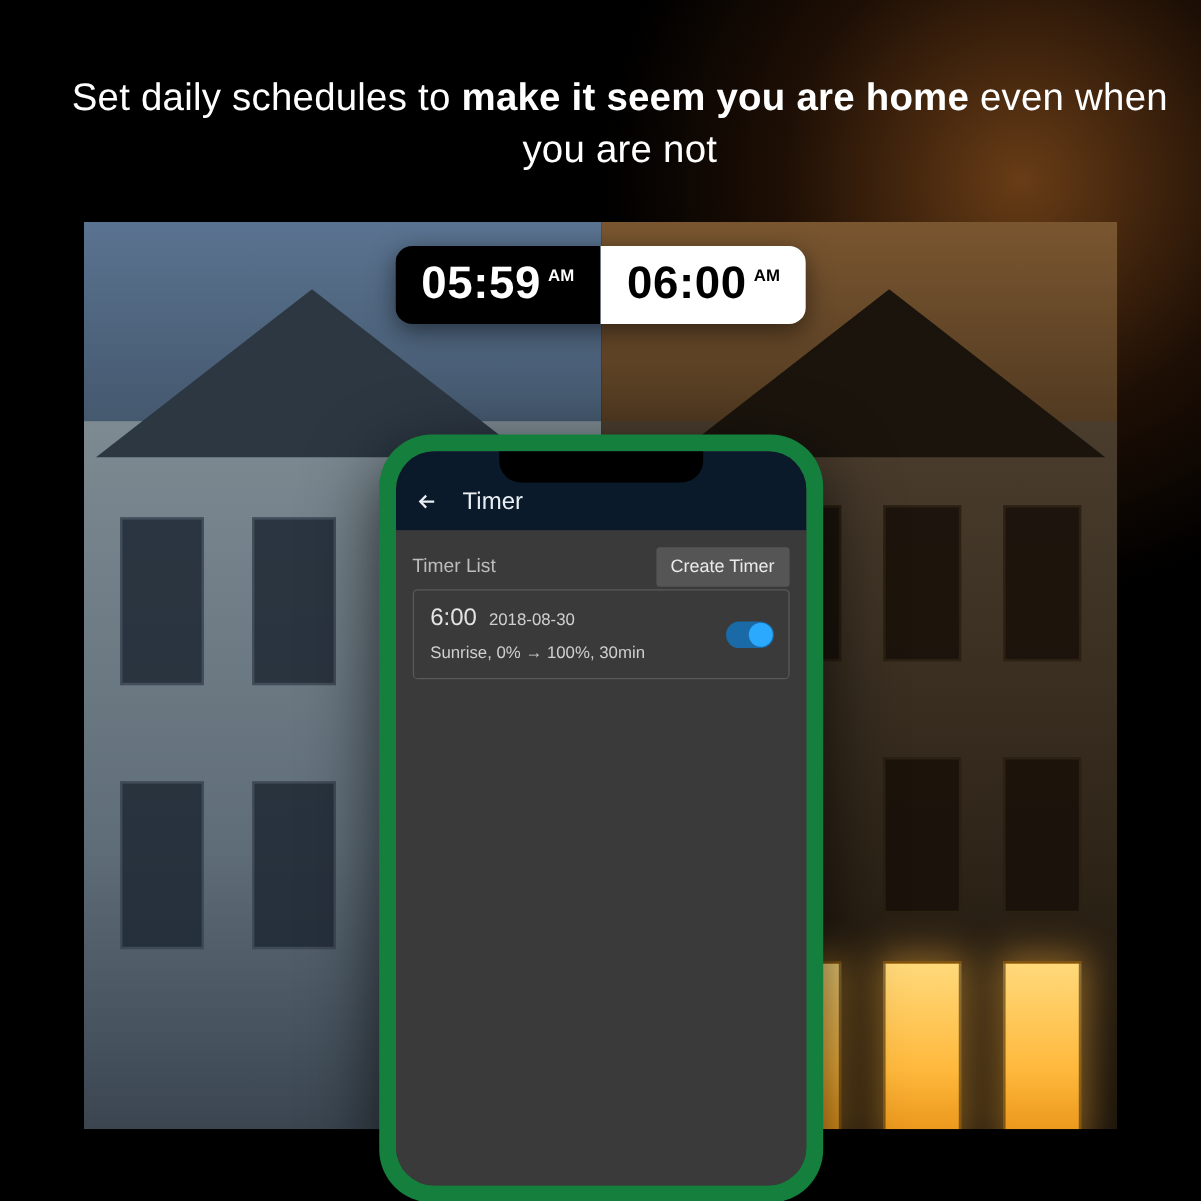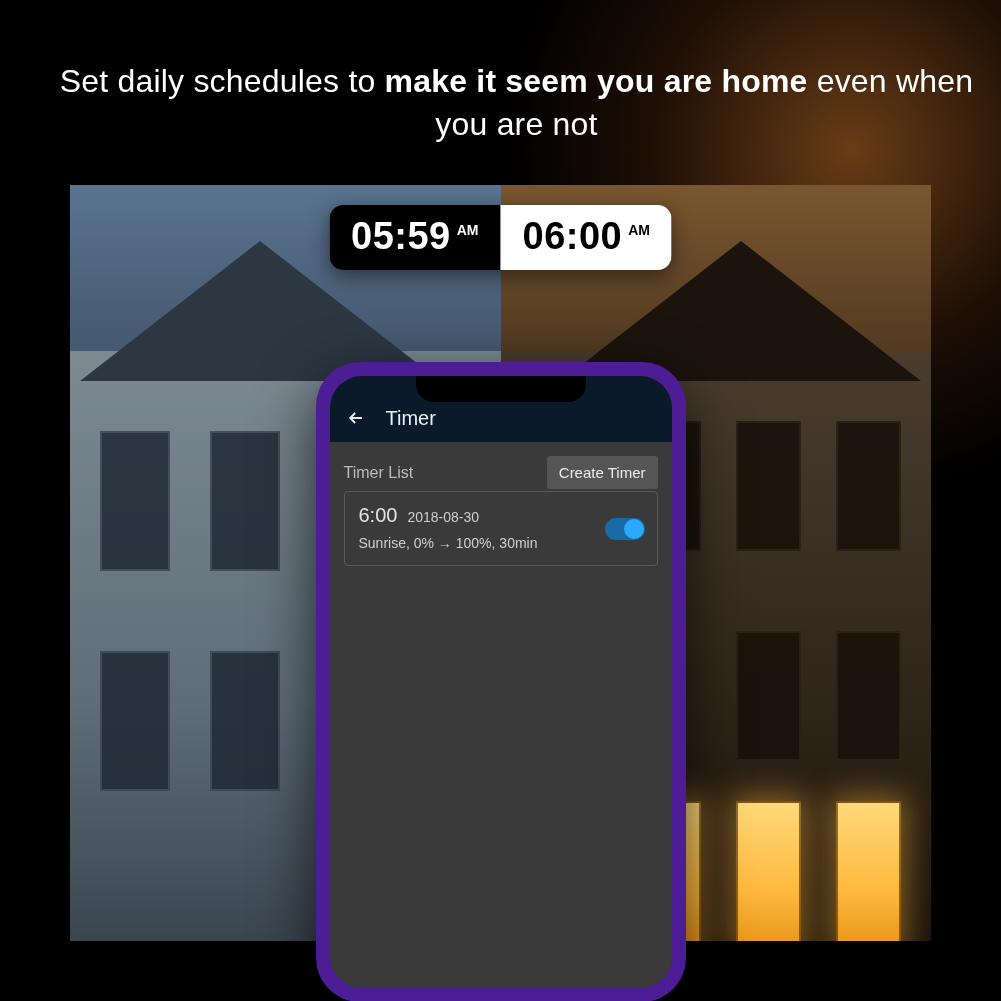--- a/index.html
+++ b/index.html
@@ -130,21 +130,21 @@
   .time-pill .ampm { font-size: 14px; font-weight: 600; position: relative; top: -14px; text-align: center; }
 
   
   .phone {
     position: absolute;
     top: 362px;
     left: 50%;
     transform: translateX(-50%);
     width: 370px;
     height: 640px;
-    background: #4c1d95;
+    background: #15803d;
     border-radius: 44px;
     padding: 14px;
     z-index: 7;
     box-shadow: 0 20px 60px rgba(0,0,0,0.7);
   }
   .phone .screen {
     width: 100%;
     height: 100%;
     background: #3a3a3a;
     border-radius: 32px;

